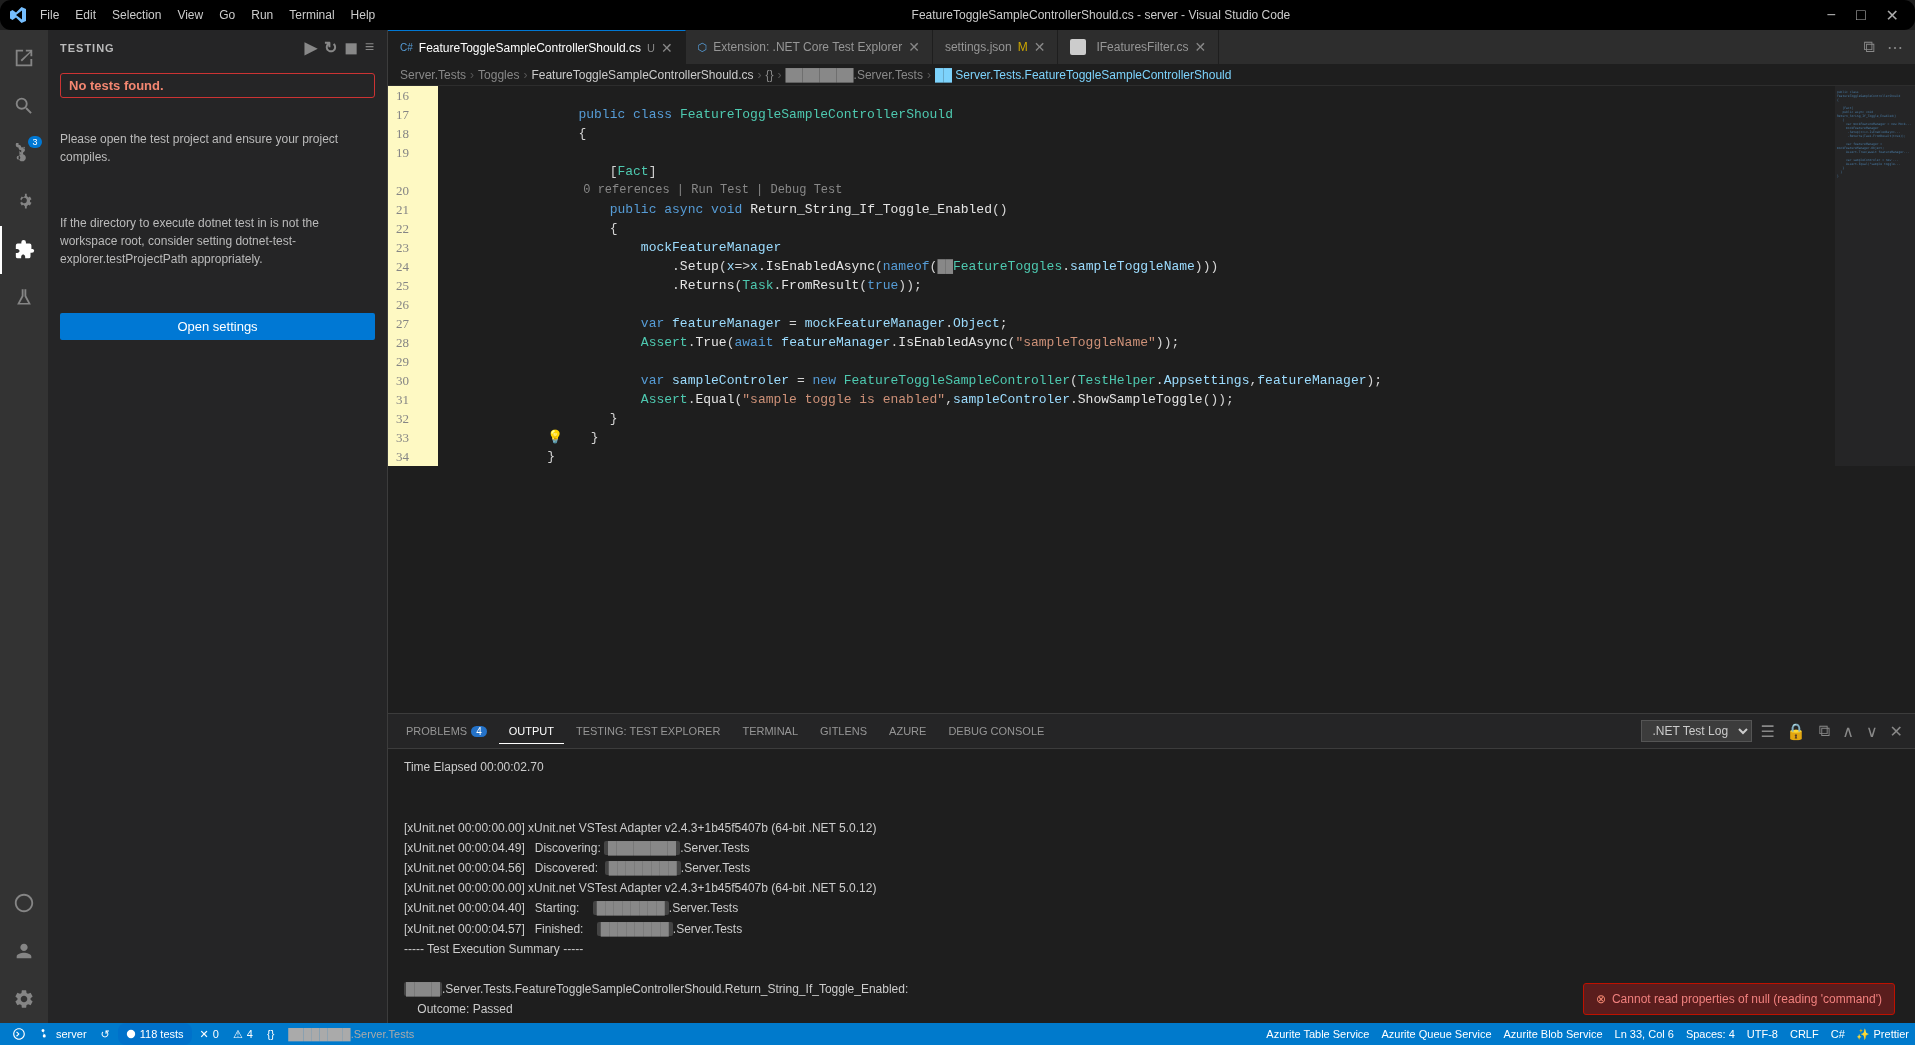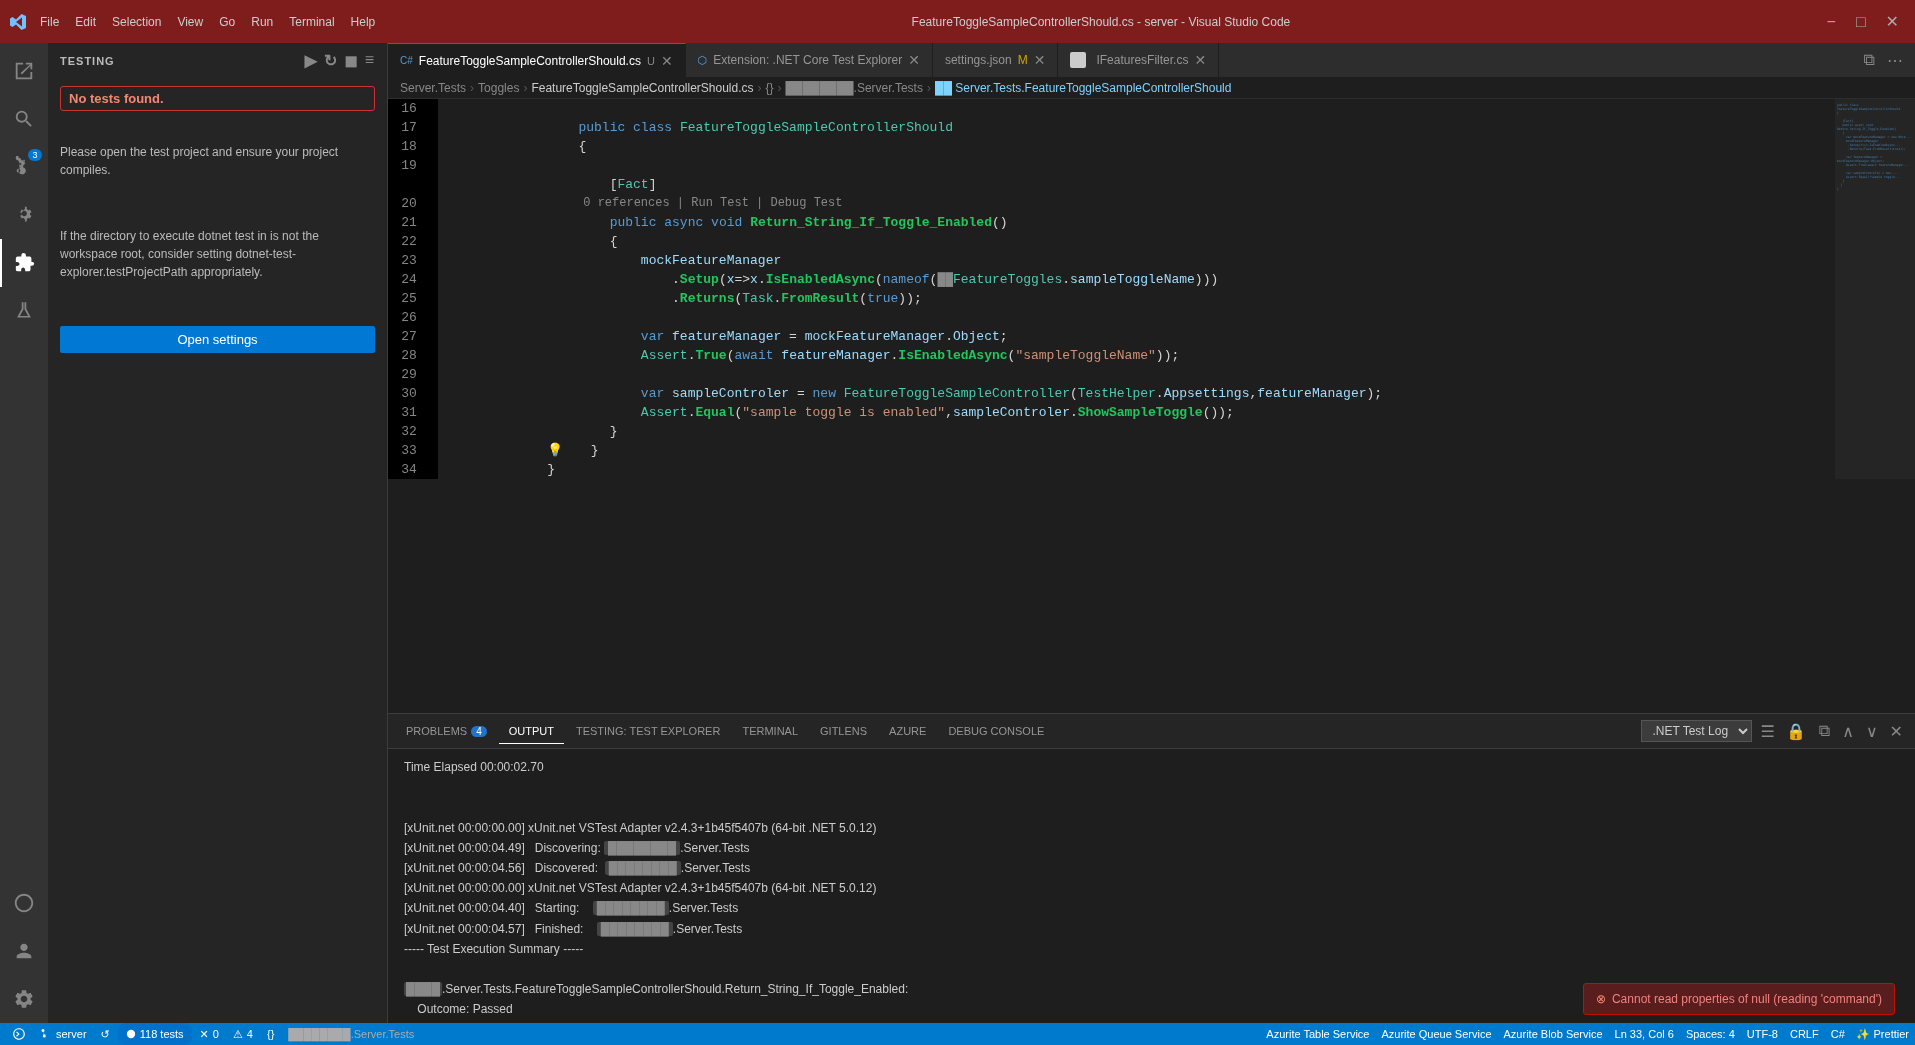--- a/index.html
+++ b/index.html
@@ -10,27 +10,28 @@
       font-size: 13px;
       width: 1915px;
       height: 1045px;
       overflow: hidden;
       display: flex;
       flex-direction: column;
     }
 
     
     .titlebar {
-      background: #7f1d1d;
-      height: 43px;
+      background: #000000;
+      height: 30px;
       display: flex;
       align-items: center;
       justify-content: space-between;
       padding: 0 10px;
       flex-shrink: 0;
+      border-radius: 11px;
     }
     .titlebar-left { display: flex; align-items: center; gap: 8px; }
     .titlebar-menu { display: flex; gap: 4px; }
     .titlebar-menu span { color: #cccccc; font-size: 12px; padding: 2px 6px; cursor: pointer; }
     .titlebar-center { color: #cccccc; font-size: 12px; }
     .titlebar-right { display: flex; gap: 8px; align-items: center; }
     .titlebar-btn { color: #aaa; font-size: 16px; cursor: pointer; padding: 2px 6px; }
     .vscode-logo { width: 16px; height: 16px; }
 
     
@@ -206,37 +207,38 @@
       background: #1e1e1e;
       font-family: 'Consolas', 'Courier New', monospace;
       font-size: 13px;
       line-height: 19px;
       position: relative;
     }
     .code-content {
       display: flex;
     }
     .line-numbers {
-      background: #000000;
+      background: #fef9c3;
       color: #858585;
       padding: 0 16px 0 8px;
-      text-align: center;
+      text-align: left;
       user-select: none;
       min-width: 50px;
       flex-shrink: 0;
+      font-family: Liberation Serif, serif;
     }
     .line-number { height: 19px; line-height: 19px; }
     .code-lines { flex: 1; padding-right: 20px; }
     .code-line { height: 19px; line-height: 19px; white-space: pre; }
 
     
     .kw { color: #569cd6; }
     .type { color: #4ec9b0; }
     .str { color: #ce9178; }
-    .method { color: #22c55e; font-weight: bold; }
+    .method { color: #e5e5e5; }
     .prop { color: #9cdcfe; }
     .punct { color: #d4d4d4; }
     .attr { color: #4ec9b0; }
     .ref-hint { color: #888; font-size: 12px; }
     .light-bulb { color: #ffdd57; margin-right: 4px; }
 
     
     .minimap {
       width: 80px;
       background: #1e1e1e;

